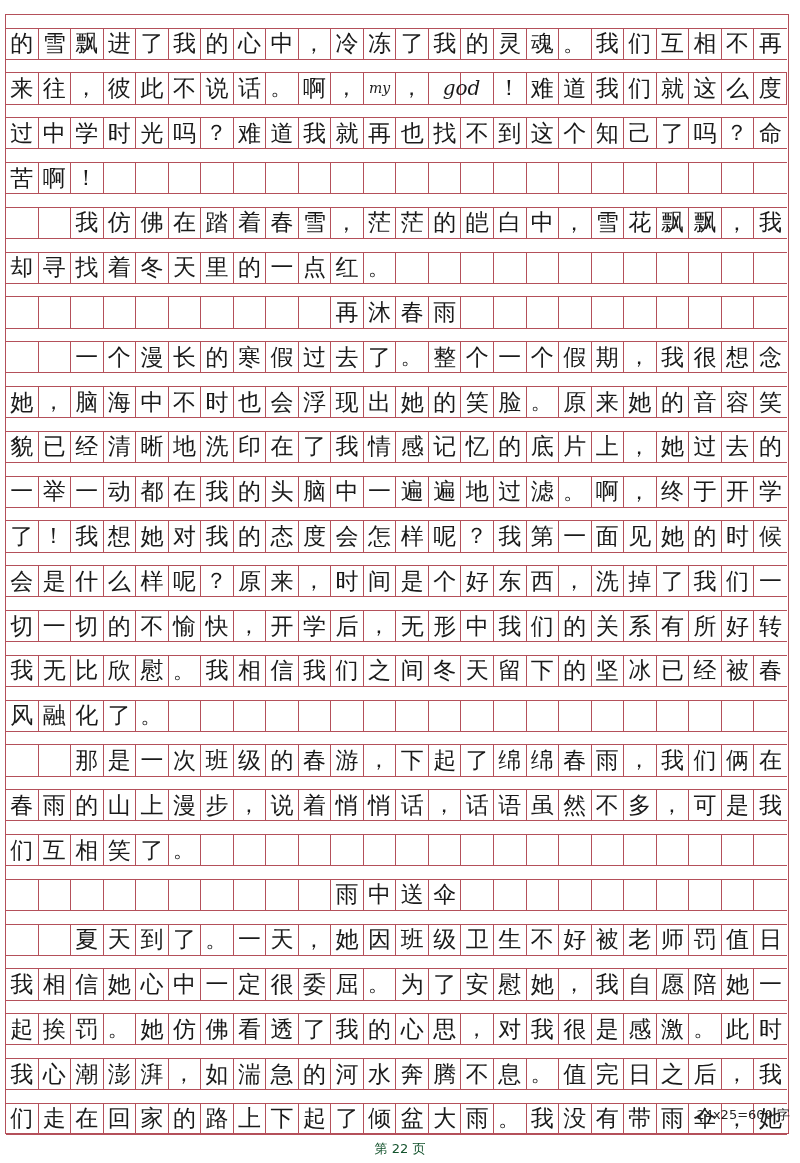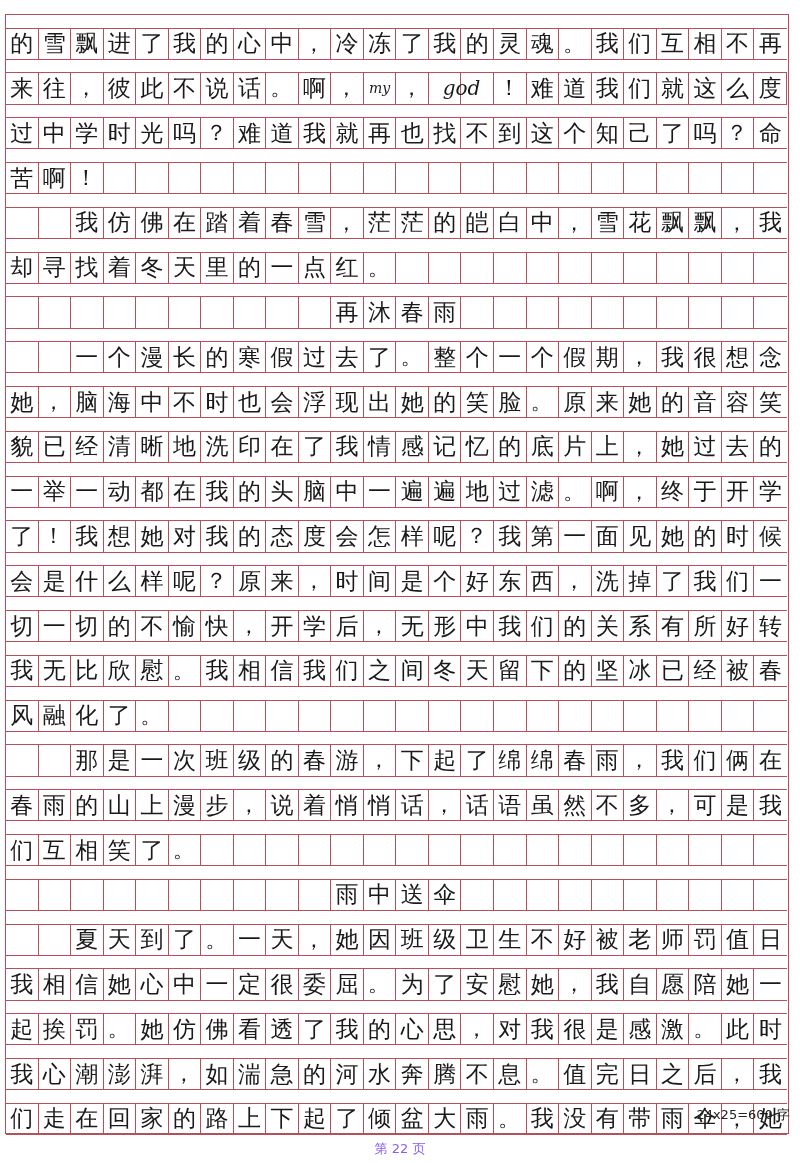--- a/index.html
+++ b/index.html
@@ -27,21 +27,21 @@
   .cell.latin { font-family: "DejaVu Serif", serif; font-style: italic; font-size: 14px; }
   .overlay {
     position: absolute; top: 0; height: 100%;
     display: flex; align-items: center; justify-content: center;
     font-family: "DejaVu Serif", serif; font-style: italic; font-size: 20px; color: #1a1a1a;
     pointer-events: none;
     text-align: center;
   }
   #footer-page {
     position: absolute; top: 1140px; left: 0; width: 800px; text-align: center;
-    font-family: "DejaVu Sans", sans-serif; font-size: 13px; color: #8b5cf6;
+    font-family: "DejaVu Sans", sans-serif; font-size: 13px; color: #14532d;
   }
   #footer-count {
     position: absolute; top: 1106px; right: 10px;
     font-family: "DejaVu Sans", sans-serif; font-size: 13px; color: #222;
   }
 </style>
 </head>
 <body>
 
 <div id="sheet">

